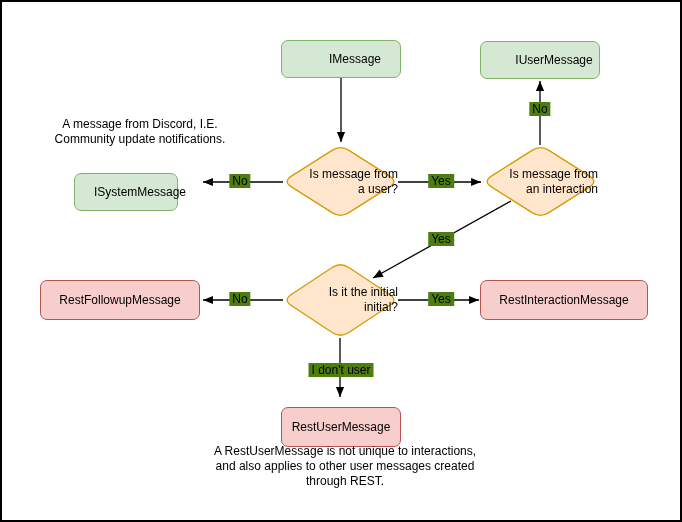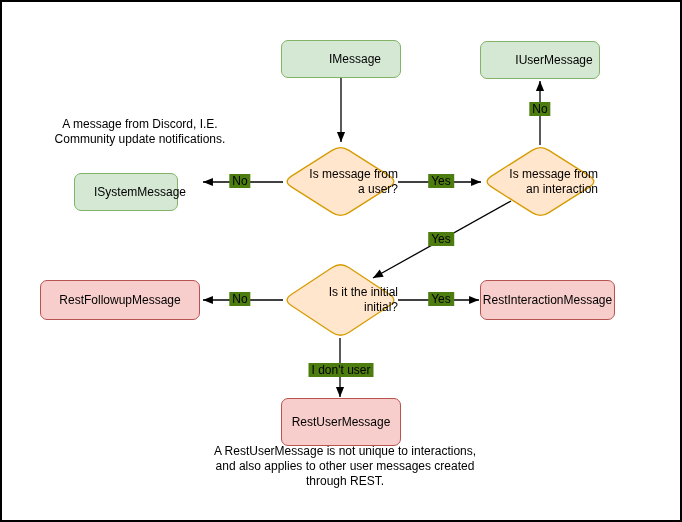--- a/index.html
+++ b/index.html
@@ -48,24 +48,24 @@
   </div>
   <div class="node green" style="left:480px;top:41px;width:120px;height:38px;">
     <span>IUserMessage</span>
   </div>
   <div class="node green" style="left:74px;top:161px;width:104px;height:38px;margin-top:12px;">
     <span>ISystemMessage</span>
   </div>
   <div class="node red" style="left:40px;top:280px;width:160px;height:40px;">
     <span>RestFollowupMessage</span>
   </div>
-  <div class="node red" style="left:480px;top:280px;width:135px;height:40px;">
+  <div class="node red" style="left:480px;top:280px;width:168px;height:40px;">
     <span>RestInteractionMessage</span>
   </div>
-  <div class="node red" style="left:281px;top:398px;width:120px;height:48px;">
+  <div class="node red" style="left:281px;top:407px;width:120px;height:40px;">
     <span>RestUserMessage</span>
   </div>
 
   <div class="dtext" style="left:283px;top:145px;width:115px;height:73px;">
     <div>Is message from</div>
     <div>a user?</div>
   </div>
   <div class="dtext" style="left:483px;top:145px;width:115px;height:73px;">
     <div>Is message from</div>
     <div>an interaction</div>

